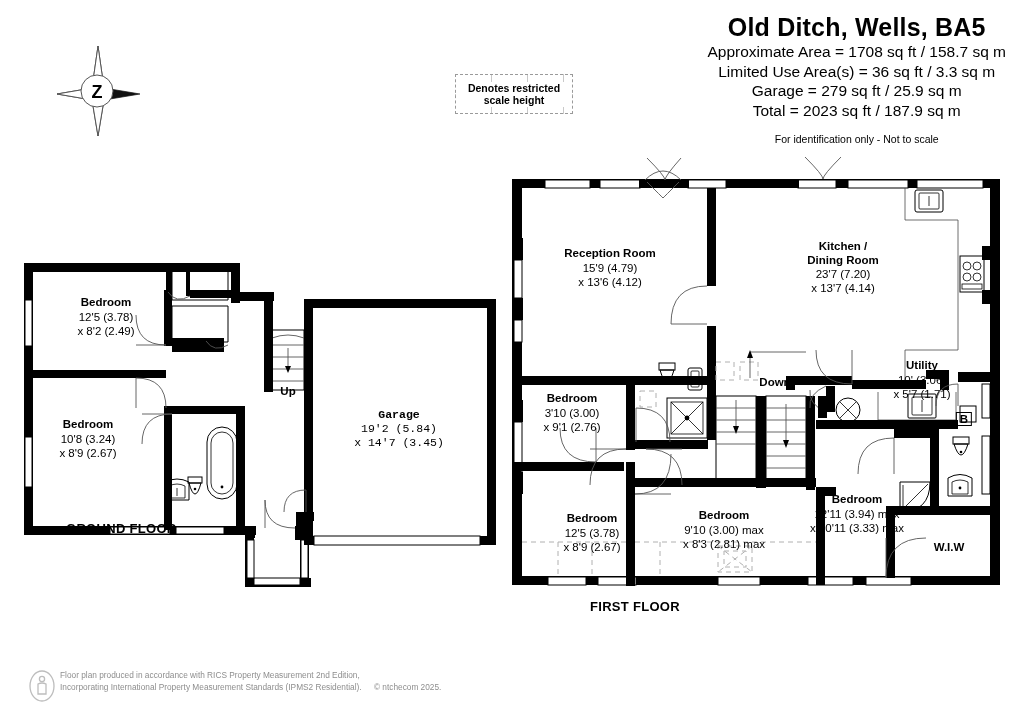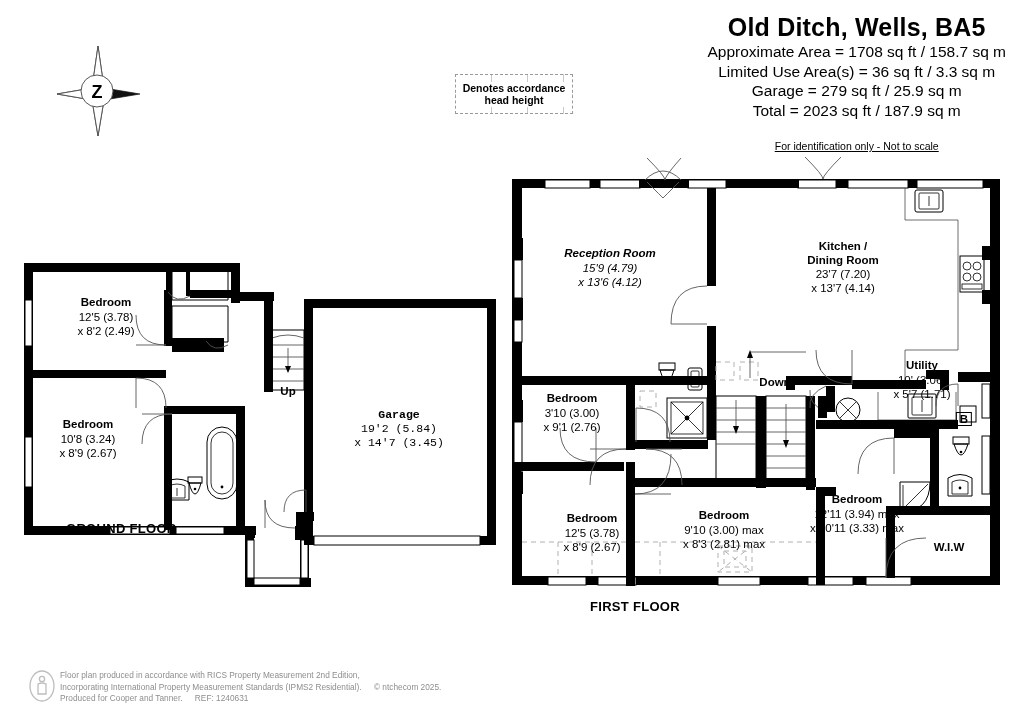--- a/index.html
+++ b/index.html
@@ -4,21 +4,21 @@
 <style>
   html,body{margin:0;padding:0;background:#fff;}
   body{width:1024px;height:724px;position:relative;overflow:hidden;
        font-family:"Liberation Sans", sans-serif;color:#000;}
   #plan{position:absolute;left:0;top:0;width:1024px;height:724px;}
 
   
   .hdr{position:absolute;right:18px;top:12px;text-align:center;}
   .hdr-title{font-size:25px;font-weight:bold;letter-spacing:.2px;line-height:30px;}
   .hdr-line{font-size:15.5px;line-height:19.5px;}
-  .hdr-note{font-size:10.5px;line-height:15px;margin-top:19px;text-decoration:underline;}
+  .hdr-note{font-size:10.5px;line-height:15px;margin-top:12px;}
 
   
   .legend{position:absolute;left:455px;top:74px;width:116px;height:38px;
           border:1px dashed #9a9a9a;background:
             repeating-linear-gradient(to right, transparent 0 35px, #c9c9c9 35px 36px),
             repeating-linear-gradient(to bottom, transparent 0 19px, #c9c9c9 19px 20px);
           display:flex;align-items:center;justify-content:center;}
   .legend span{font-size:10.5px;font-weight:bold;line-height:12.5px;text-align:center;
                background:#fff;padding:0 1px;}
 
@@ -370,21 +370,21 @@
 <div class="hdr">
   <div class="hdr-title">Old Ditch, Wells, BA5</div>
   <div class="hdr-line">Approximate Area = 1708 sq ft / 158.7 sq m</div>
   <div class="hdr-line">Limited Use Area(s) = 36 sq ft / 3.3 sq m</div>
   <div class="hdr-line">Garage = 279 sq ft / 25.9 sq m</div>
   <div class="hdr-line">Total = 2023 sq ft / 187.9 sq m</div>
   <div class="hdr-note">For identification only - Not to scale</div>
 </div>
 
 <div class="legend">
-  <span>Denotes accordance head height</span>
+  <span>Denotes restricted scale height</span>
 </div>
 
 <div class="floor-label" style="left:26px;top:521px;">GROUND FLOOR</div>
 <div class="floor-label" style="left:511px;top:599px;padding-left:39px;">FIRST FLOOR</div>
 
 <div class="rl" style="left:106px;top:296px;">
   <div class="n">Bedroom</div>
   <div class="d">12'5 (3.78)</div>
   <div class="d">x 8'2 (2.49)</div>
 </div>
@@ -393,21 +393,21 @@
   <div class="d">10'8 (3.24)</div>
   <div class="d">x 8'9 (2.67)</div>
 </div>
 <div class="rl" style="left:399px;top:408px;font-family:Liberation Mono, monospace;">
   <div class="n">Garage</div>
   <div class="d">19'2 (5.84)</div>
   <div class="d">x 14'7 (3.45)</div>
 </div>
 <div class="tag" style="left:288px;top:385px;">Up</div>
 
-<div class="rl" style="left:610px;top:247px;font-style:italic;">
+<div class="rl" style="left:610px;top:247px;">
   <div class="n">Reception Room</div>
   <div class="d">15'9 (4.79)</div>
   <div class="d">x 13'6 (4.12)</div>
 </div>
 <div class="rl" style="left:843px;top:240px;">
   <div class="n">Kitchen /</div>
   <div class="n">Dining Room</div>
   <div class="d">23'7 (7.20)</div>
   <div class="d">x 13'7 (4.14)</div>
 </div>
@@ -444,17 +444,13 @@
   <ellipse cx="14" cy="16" rx="12" ry="15" fill="none" stroke="#bdbdbd" stroke-width="1.3"></ellipse>
   <circle cx="14" cy="9" r="2.6" fill="none" stroke="#bdbdbd" stroke-width="1.3"></circle>
   <path d="M10 14 q4 -2 8 0 l0 10 l-8 0 z" fill="none" stroke="#bdbdbd" stroke-width="1.3"></path>
 </svg>
 <div class="foot">
   <div>Floor plan produced in accordance with RICS Property Measurement 2nd Edition,</div>
   <div>
     <span>Incorporating International Property Measurement Standards (IPMS2 Residential).</span>
     <span style="margin-left:10px">© ntchecom 2025.</span>
   </div>
-  <div>
-    <span>Produced for Cooper and Tanner.</span>
-    <span style="margin-left:10px">REF: 1240631</span>
-  </div>
 </div>
 
 </body></html>

